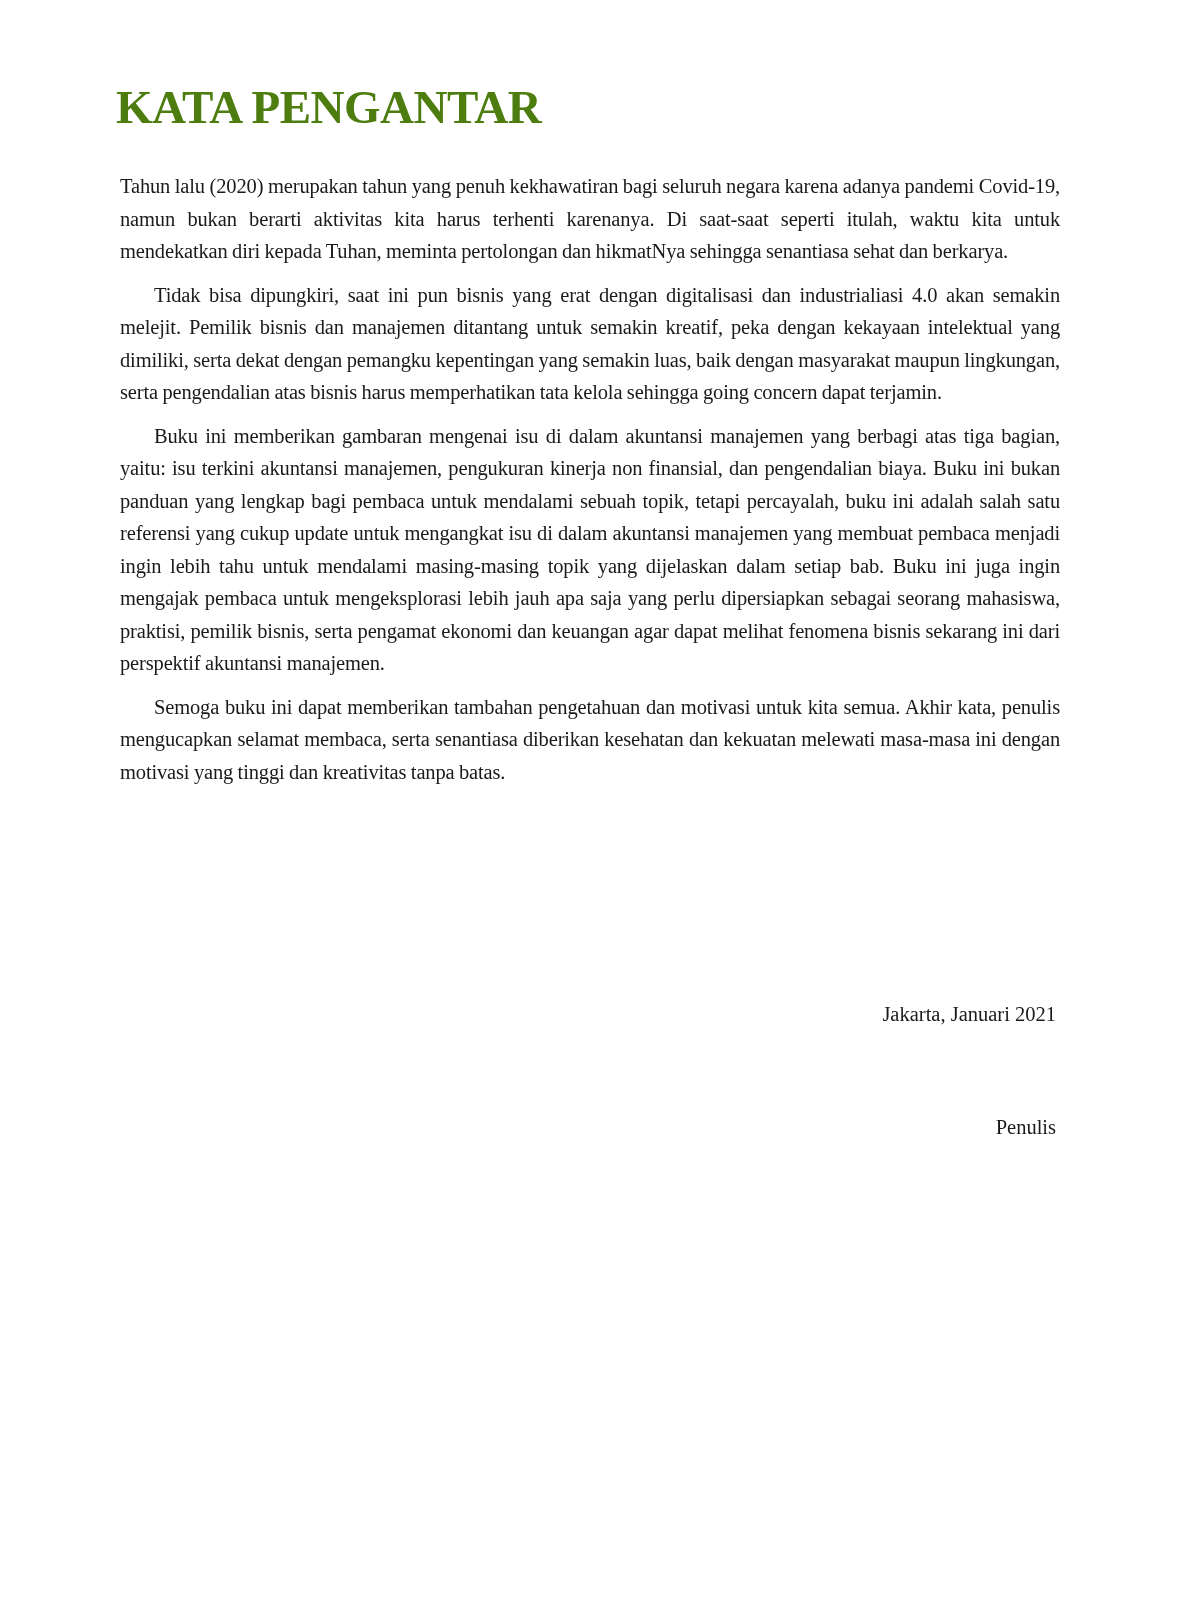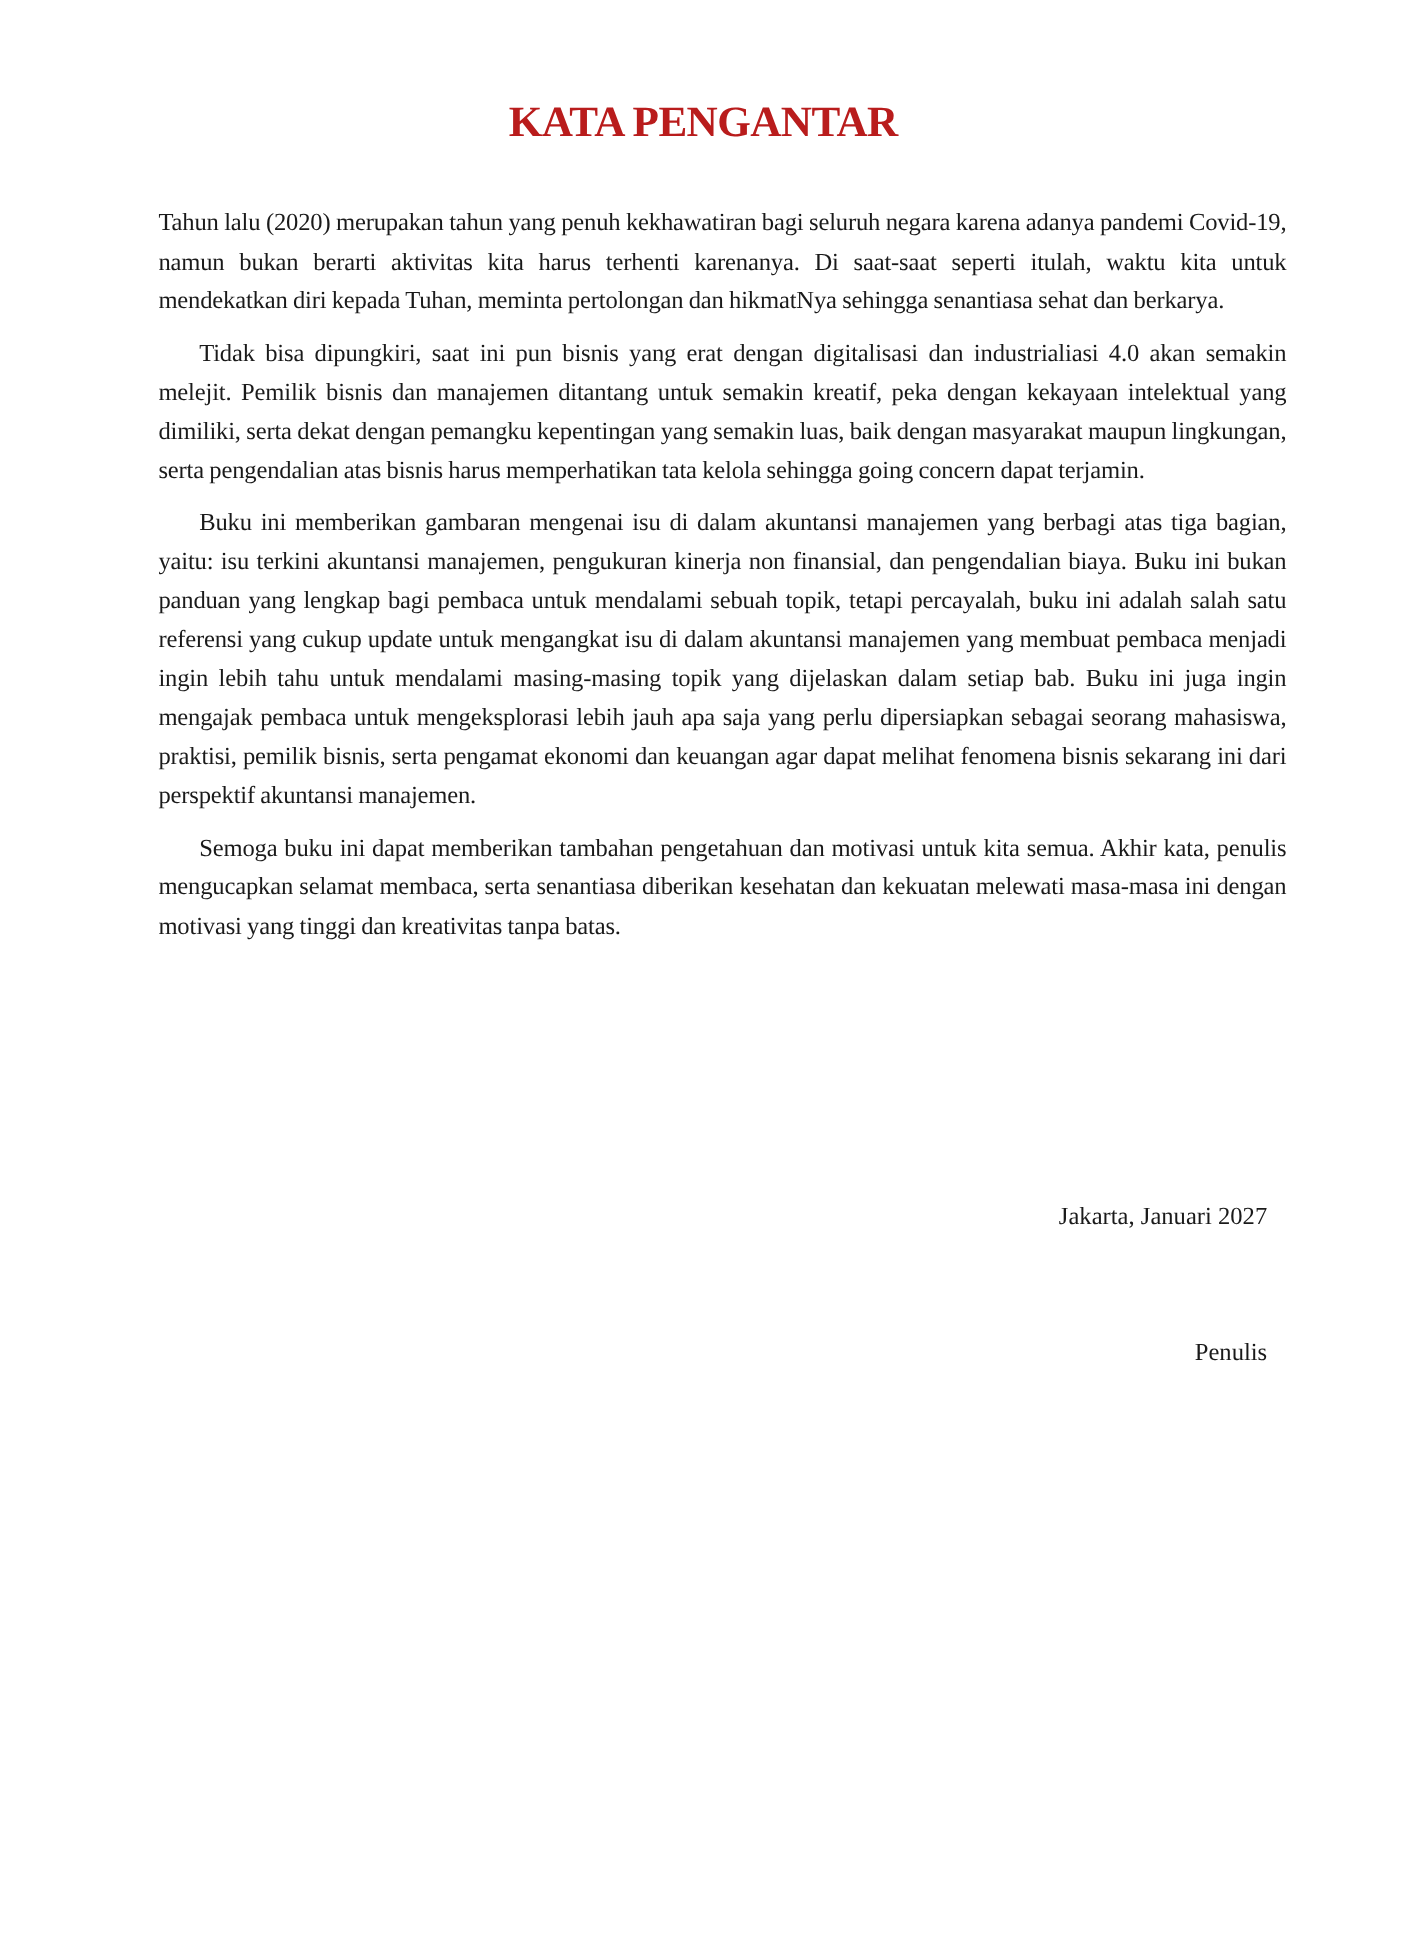--- a/index.html
+++ b/index.html
@@ -19,31 +19,31 @@
       position: absolute;
       left: 116px;
       top: 0;
       width: 940px;
     }
     .title {
       position: absolute;
       top: 80px;
       left: 0;
       width: 940px;
-      text-align: center;
-      font-size: 36px;
+      text-align: left;
+      font-size: 47px;
       font-weight: bold;
       letter-spacing: -0.5px;
       margin: 0;
-      color: #b91c1c;
+      color: #4d7c0f;
     }
     .body-text {
       position: absolute;
       top: 170px;
-      left: 16px;
+      left: 4px;
       width: 940px;
     }
     .para {
       font-size: 20.5px;
       line-height: 32.5px;
       text-align: justify;
       margin: 0 0 11px 0;
       letter-spacing: -0.15px;
       word-spacing: -0.5px;
     }
@@ -72,15 +72,15 @@
 <div class="page">
   <h1 class="title">KATA PENGANTAR</h1>
 
   <div class="body-text">
     <p class="para">Tahun lalu (2020) merupakan tahun yang penuh kekhawatiran bagi seluruh negara karena adanya pandemi Covid-19, namun bukan berarti aktivitas kita harus terhenti karenanya. Di saat-saat seperti itulah, waktu kita untuk mendekatkan diri kepada Tuhan, meminta pertolongan dan hikmatNya sehingga senantiasa sehat dan berkarya.</p>
     <p class="para indent">Tidak bisa dipungkiri, saat ini pun bisnis yang erat dengan digitalisasi dan industrialiasi 4.0 akan semakin melejit. Pemilik bisnis dan manajemen ditantang untuk semakin kreatif, peka dengan kekayaan intelektual yang dimiliki, serta dekat dengan pemangku kepentingan yang semakin luas, baik dengan masyarakat maupun lingkungan, serta pengendalian atas bisnis harus memperhatikan tata kelola sehingga going concern dapat terjamin.</p>
     <p class="para indent">Buku ini memberikan gambaran mengenai isu di dalam akuntansi manajemen yang berbagi atas tiga bagian, yaitu: isu terkini akuntansi manajemen, pengukuran kinerja non finansial, dan pengendalian biaya. Buku ini bukan panduan yang lengkap bagi pembaca untuk mendalami sebuah topik, tetapi percayalah, buku ini adalah salah satu referensi yang cukup update untuk mengangkat isu di dalam akuntansi manajemen yang membuat pembaca menjadi ingin lebih tahu untuk mendalami masing-masing topik yang dijelaskan dalam setiap bab. Buku ini juga ingin mengajak pembaca untuk mengeksplorasi lebih jauh apa saja yang perlu dipersiapkan sebagai seorang mahasiswa, praktisi, pemilik bisnis, serta pengamat ekonomi dan keuangan agar dapat melihat fenomena bisnis sekarang ini dari perspektif akuntansi manajemen.</p>
     <p class="para indent">Semoga buku ini dapat memberikan tambahan pengetahuan dan motivasi untuk kita semua. Akhir kata, penulis mengucapkan selamat membaca, serta senantiasa diberikan kesehatan dan kekuatan melewati masa-masa ini dengan motivasi yang tinggi dan kreativitas tanpa batas.</p>
   </div>
 
-  <div class="sign-city">Jakarta, Januari 2027</div>
+  <div class="sign-city">Jakarta, Januari 2021</div>
   <div class="sign-author">Penulis</div>
 </div>
 
 </body></html>

